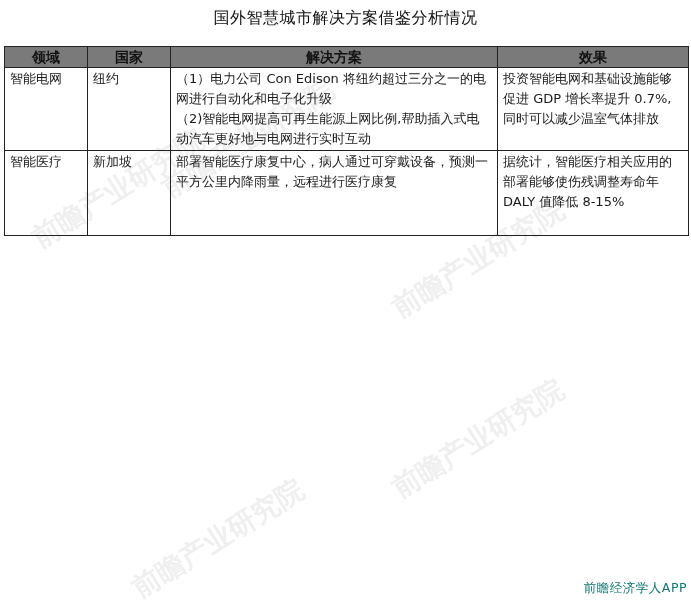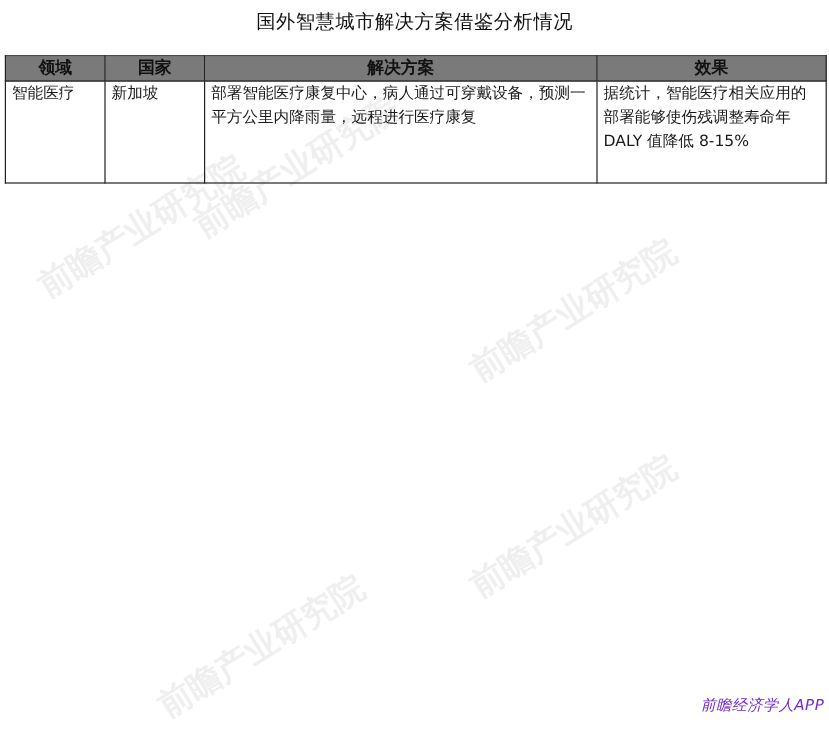--- a/index.html
+++ b/index.html
@@ -8,21 +8,21 @@
   .title { position: absolute; top: 8px; left: 0; width: 691px; text-align: center;
            font-size: 16px; font-weight: normal; letter-spacing: 0.5px; color: #111; }
   table.main { position: absolute; top: 46px; left: 4px; width: 684px;
                border-collapse: collapse; table-layout: fixed; padding-left: 44px; }
   table.main th, table.main td { border: 1.5px solid #222; vertical-align: top;
                font-size: 13px; line-height: 20px; padding: 1px 5px; }
   table.main th { background: #7a7a7a; color: #111; font-weight: bold; font-size: 14px;
                   text-align: center; height: 19px; padding: 0 4px; }
   td.sol p, td.eff p { margin: 0; }
   .footer-source { position: absolute; left: 8px; top: 580px; font-size: 12.5px; color: #222; margin-top: 36px; }
-  .footer-brand { position: absolute; right: 4px; top: 580px; font-size: 12.5px; color: #6d28d9; letter-spacing: 0.5px; font-style: italic; }
+  .footer-brand { position: absolute; right: 4px; top: 580px; font-size: 12.5px; color: #0f766e; letter-spacing: 0.5px; }
   .watermark { position: absolute; font-size: 28px; font-weight: bold; color: rgba(120,120,120,0.12);
                transform: rotate(-32deg); pointer-events: none; white-space: nowrap; }
 </style>
 </head>
 <body>
 
 <div class="title">国外智慧城市解决方案借鉴分析情况</div>
 
 <div class="watermark" style="left:150px;top:120px;">前瞻产业研究院</div>
 <div class="watermark" style="left:380px;top:240px;">前瞻产业研究院</div>
@@ -39,20 +39,29 @@
   </colgroup>
   <thead>
     <tr>
       <th>领域</th>
       <th>国家</th>
       <th>解决方案</th>
       <th>效果</th>
     </tr>
   </thead>
   <tbody>
+    <tr style="height:80px">
+      <td>智能电网</td>
+      <td>纽约</td>
+      <td class="sol">
+        <p>（1）电力公司 Con Edison 将纽约超过三分之一的电网进行自动化和电子化升级</p>
+        <p>（2)智能电网提高可再生能源上网比例,帮助插入式电动汽车更好地与电网进行实时互动</p>
+      </td>
+      <td class="eff">投资智能电网和基础设施能够促进 GDP 增长率提升 0.7%,同时可以减少温室气体排放</td>
+    </tr>
     <tr style="height:85px">
       <td>智能医疗</td>
       <td>新加坡</td>
       <td class="sol">
         <p>部署智能医疗康复中心，病人通过可穿戴设备，预测一平方公里内降雨量，远程进行医疗康复</p>
       </td>
       <td class="eff">据统计，智能医疗相关应用的部署能够使伤残调整寿命年 DALY 值降低 8-15%</td>
     </tr>
   </tbody>
 </table>

